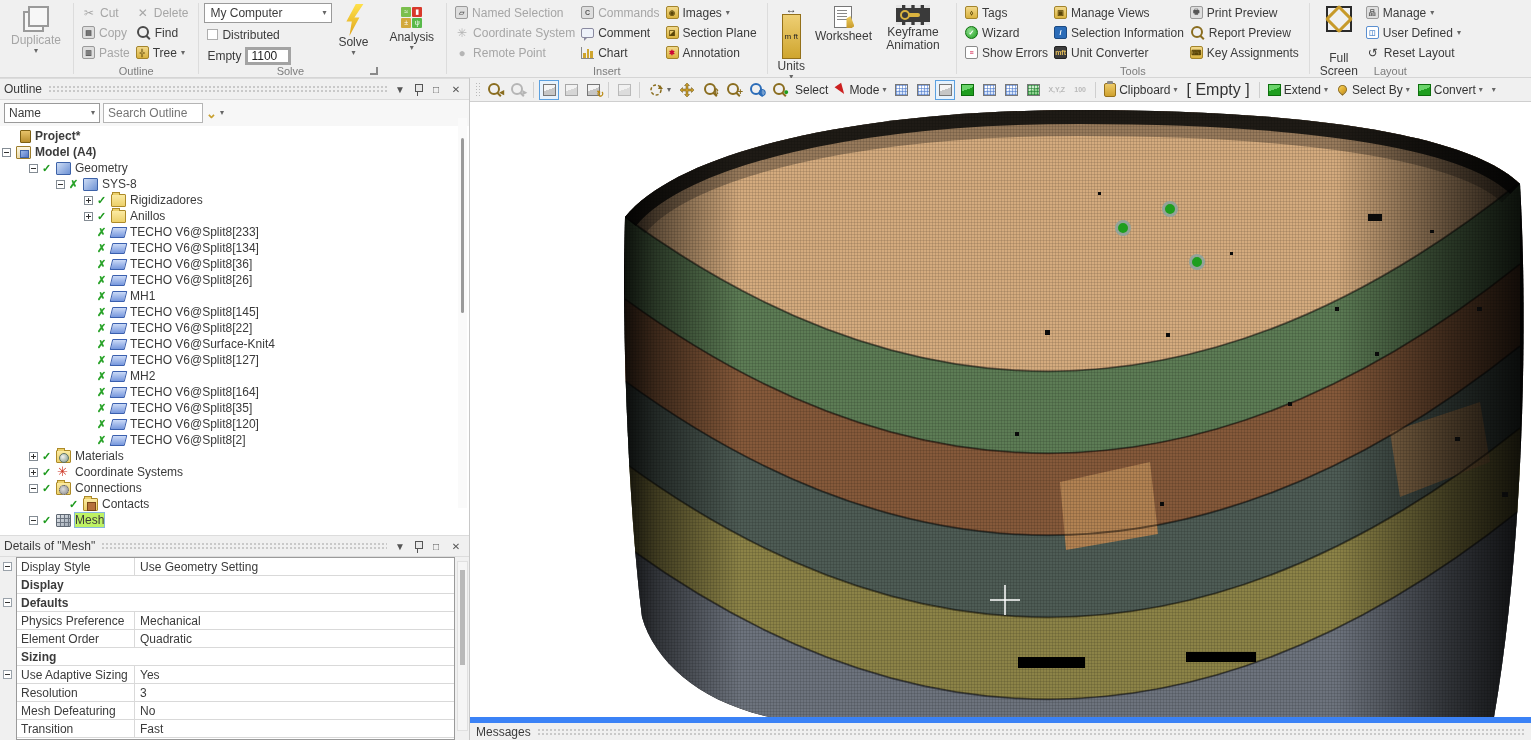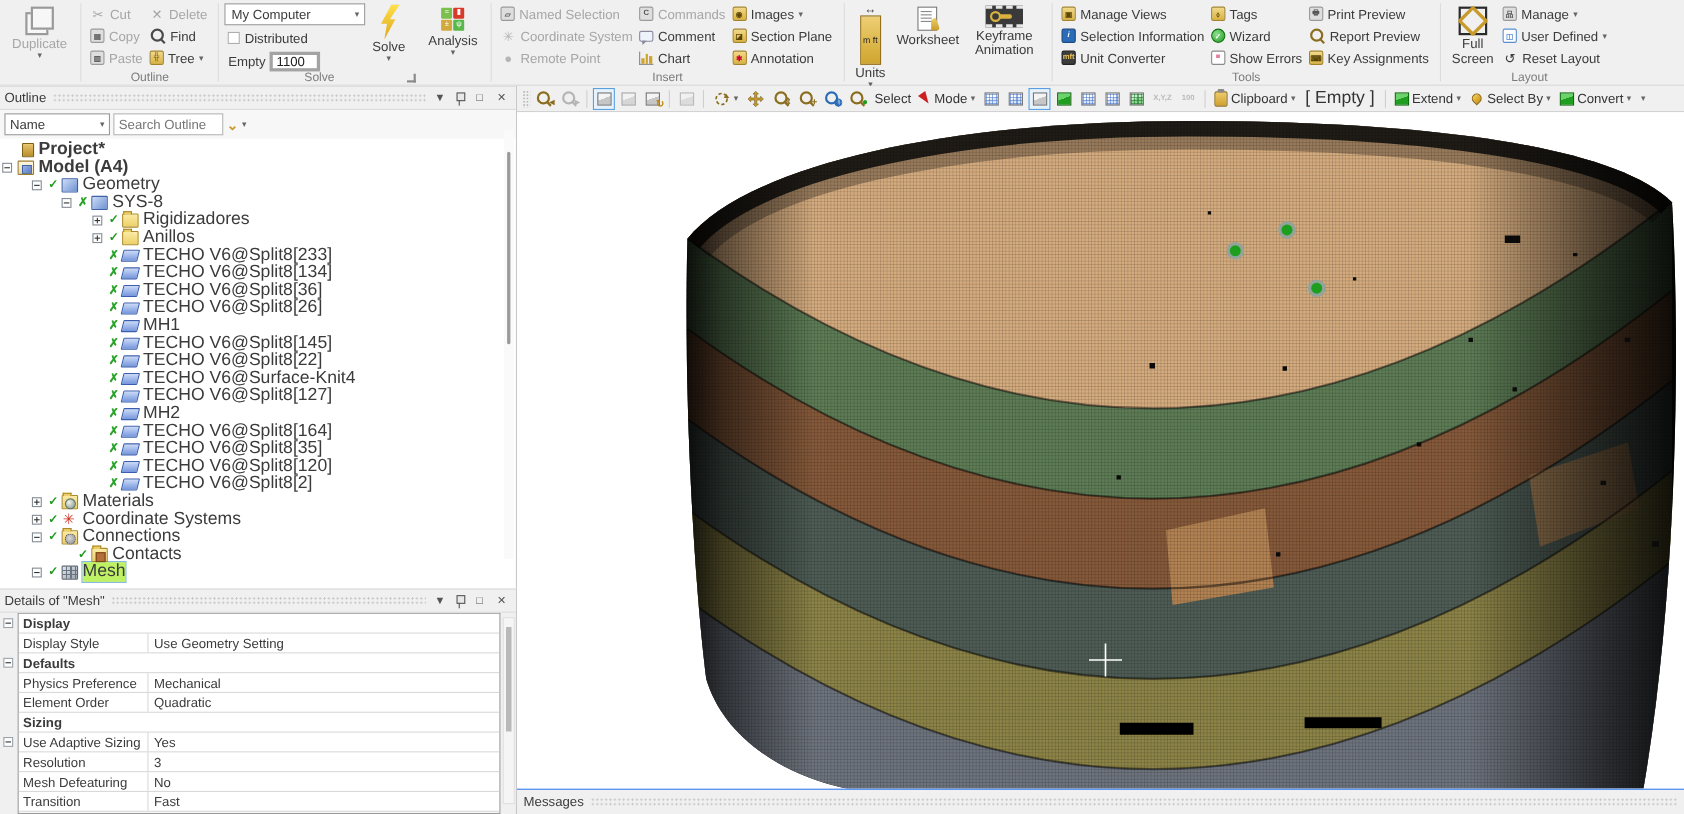--- a/index.html
+++ b/index.html
@@ -108,21 +108,21 @@
   .phico{color:#555;font-size:10px;width:14px;text-align:center;}
   .pin{width:10px;height:13px;position:relative;}
   .pin::before{content:"";position:absolute;left:2px;top:1px;width:6px;height:6px;border:1px solid #555;background:#e8e8e8;}
   .pin::after{content:"";position:absolute;left:4px;top:8px;width:1px;height:5px;background:#555;}
   .outline-panel{position:absolute;left:0;top:78px;width:470px;height:457px;background:#fff;border-right:1px solid #c8c8c8;}
   .searchrow{height:26px;display:flex;align-items:center;gap:3px;padding:2px 4px;background:#f7f7f7;}
   .namesel{width:96px;height:20px;border:1px solid #9a9a9a;background:#fff;display:flex;align-items:center;justify-content:space-between;padding:0 4px;font-size:12px;}
   .searchbox{width:100px;height:20px;border:1px solid #b5b5b5;background:#fff;font-size:12px;padding:0 4px;color:#444;font-family:"Liberation Sans",sans-serif;}
   .goldchev{color:#c8a030;font-weight:bold;font-size:13px;}
   .tree{height:409px;overflow:hidden;padding-top:2px;}
-  .trow{display:flex;align-items:center;height:16px;font-size:16px;white-space:nowrap;cursor:default;text-align:center;}
+  .trow{display:flex;align-items:center;height:16px;font-size:12px;white-space:nowrap;cursor:default;}
   .trow .exp{width:9px;height:9px;border:1px solid #848c94;background:#fff;position:relative;margin-right:4px;flex:none;visibility:hidden;}
   .trow.exp-plus .exp,.trow.exp-minus .exp{visibility:visible;}
   .trow .exp::before{content:"";position:absolute;left:1px;top:3px;width:5px;height:1px;background:#333;}
   .trow.exp-plus .exp::after{content:"";position:absolute;left:3px;top:1px;width:1px;height:5px;background:#333;}
   .trow .chk{width:13px;flex:none;display:none;font-size:11px;font-weight:bold;line-height:13px;}
   .trow.chk-check .chk{display:inline-block;color:#1d9a1d;}
   .trow.chk-cross .chk{display:inline-block;color:#2aa32a;}
   .trow.chk-check .chk::before{content:"✓";}
   .trow.chk-cross .chk::before{content:"✗";}
   .tico{width:15px;height:13px;margin:0 4px 0 1px;flex:none;position:relative;border-radius:1px;}
@@ -163,21 +163,21 @@
   .drow.hdr .dlabel{font-weight:bold;border-right:none;width:auto;}
   .drow .cb{display:none;width:10px;height:10px;border:1px solid #b9b9b9;background:#fff;flex:none;}
   .drow.has-cb .cb{display:inline-block;}
   .dscroll{position:absolute;right:1px;top:26px;width:11px;height:170px;background:#f5f5f5;border:1px solid #e0e0e0;}
   .dscroll .thumb{position:absolute;left:2px;top:8px;width:5px;height:95px;background:#b9b9b9;}
   
   .viewport{position:absolute;left:470px;top:102px;width:1061px;height:615px;background:#fff;overflow:hidden;}
   .viewport svg{display:block;}
   
   .messages{position:absolute;left:470px;top:717px;width:1061px;height:23px;background:#f0f0f0;
-    border-top:1px solid #3b82f6;display:flex;align-items:center;gap:6px;padding:0 6px;font-size:12px;color:#3b3b3b;}
+    border-top:6px solid #3b82f6;display:flex;align-items:center;gap:6px;padding:0 6px;font-size:12px;color:#3b3b3b;}
   .messages .dots{flex:1;height:8px;background-image:radial-gradient(#c9c9c9 1px,transparent 1px);background-size:4px 4px;}
 </style>
 </head>
 <body>
 
 <div class="ribbon">
 
   <div class="rgroup">
     <div class="bigbtn dis" style="color:#a6a6a6;">
       <span class="dup"></span>
@@ -329,66 +329,66 @@
           <span class="key"></span>
         </span>
       <span>Keyframe Animation</span>
     </div>
   </div>
   <div class="rsep"></div>
 
   <div class="rgroup">
     <div class="rcol">
       <div class="ritem">
+          <span class="bx bx-gold">⬨</span>
+          <span>Tags</span>
+        </div>
+      <div class="ritem">
+          <span class="bx bx-grncirc">✓</span>
+          <span>Wizard</span>
+        </div>
+      <div class="ritem">
+          <span class="bx bx-white" style="color:#c03;">≡</span>
+          <span>Show Errors</span>
+        </div>
+    </div>
+    <div class="rcol">
+      <div class="ritem">
           <span class="bx bx-gold">▣</span>
           <span>Manage Views</span>
         </div>
       <div class="ritem">
           <span class="bx bx-blue">i</span>
           <span>Selection Information</span>
         </div>
       <div class="ritem">
           <span class="bx bx-dark">mft</span>
           <span>Unit Converter</span>
         </div>
     </div>
     <div class="rcol">
       <div class="ritem">
-          <span class="bx bx-gold">⬨</span>
-          <span>Tags</span>
-        </div>
-      <div class="ritem">
-          <span class="bx bx-grncirc">✓</span>
-          <span>Wizard</span>
-        </div>
-      <div class="ritem">
-          <span class="bx bx-white" style="color:#c03;">≡</span>
-          <span>Show Errors</span>
-        </div>
-    </div>
-    <div class="rcol">
-      <div class="ritem">
           <span class="bx bx-gray">🖶</span>
           <span>Print Preview</span>
         </div>
       <div class="ritem">
           <span class="mg"></span>
           <span>Report Preview</span>
         </div>
       <div class="ritem">
           <span class="bx bx-gold">⌨</span>
           <span>Key Assignments</span>
         </div>
     </div>
     <div class="rlabel">Tools</div>
   </div>
   <div class="rsep"></div>
 
   <div class="rgroup">
-    <div class="bigbtn wrap" style="width:48px;">
+    <div class="bigbtn wrap" style="width:48px;gap:18px;">
       <span class="fsic"></span>
       <span>Full Screen</span>
     </div>
     <div class="rcol">
       <div class="ritem">
           <span class="bx bx-gray">品</span>
           <span>Manage</span>
           <span class="car">▾</span>
         </div>
       <div class="ritem">
@@ -730,32 +730,32 @@
     <span class="phico">✕</span>
   </div>
   <div class="dbody">
     <div class="dgutter">
       <span class="dgbox" style="top:5px;"></span>
       <span class="dgbox" style="top:41px;"></span>
       <span class="dgbox" style="top:113px;"></span>
     </div>
     <div class="dtable">
 
+        <div class="drow">
+          <span class="dlabel">
+            <span>Display Style</span>
+          </span>
+          <span class="dvalue">Use Geometry Setting</span>
+        </div>
+
         <div class="drow hdr">
           <span class="dlabel">
             <span>Display</span>
           </span>
           <span class="dvalue"></span>
-        </div>
-
-        <div class="drow">
-          <span class="dlabel">
-            <span>Display Style</span>
-          </span>
-          <span class="dvalue">Use Geometry Setting</span>
         </div>
 
         <div class="drow hdr">
           <span class="dlabel">
             <span>Defaults</span>
           </span>
           <span class="dvalue"></span>
         </div>
 
         <div class="drow">

